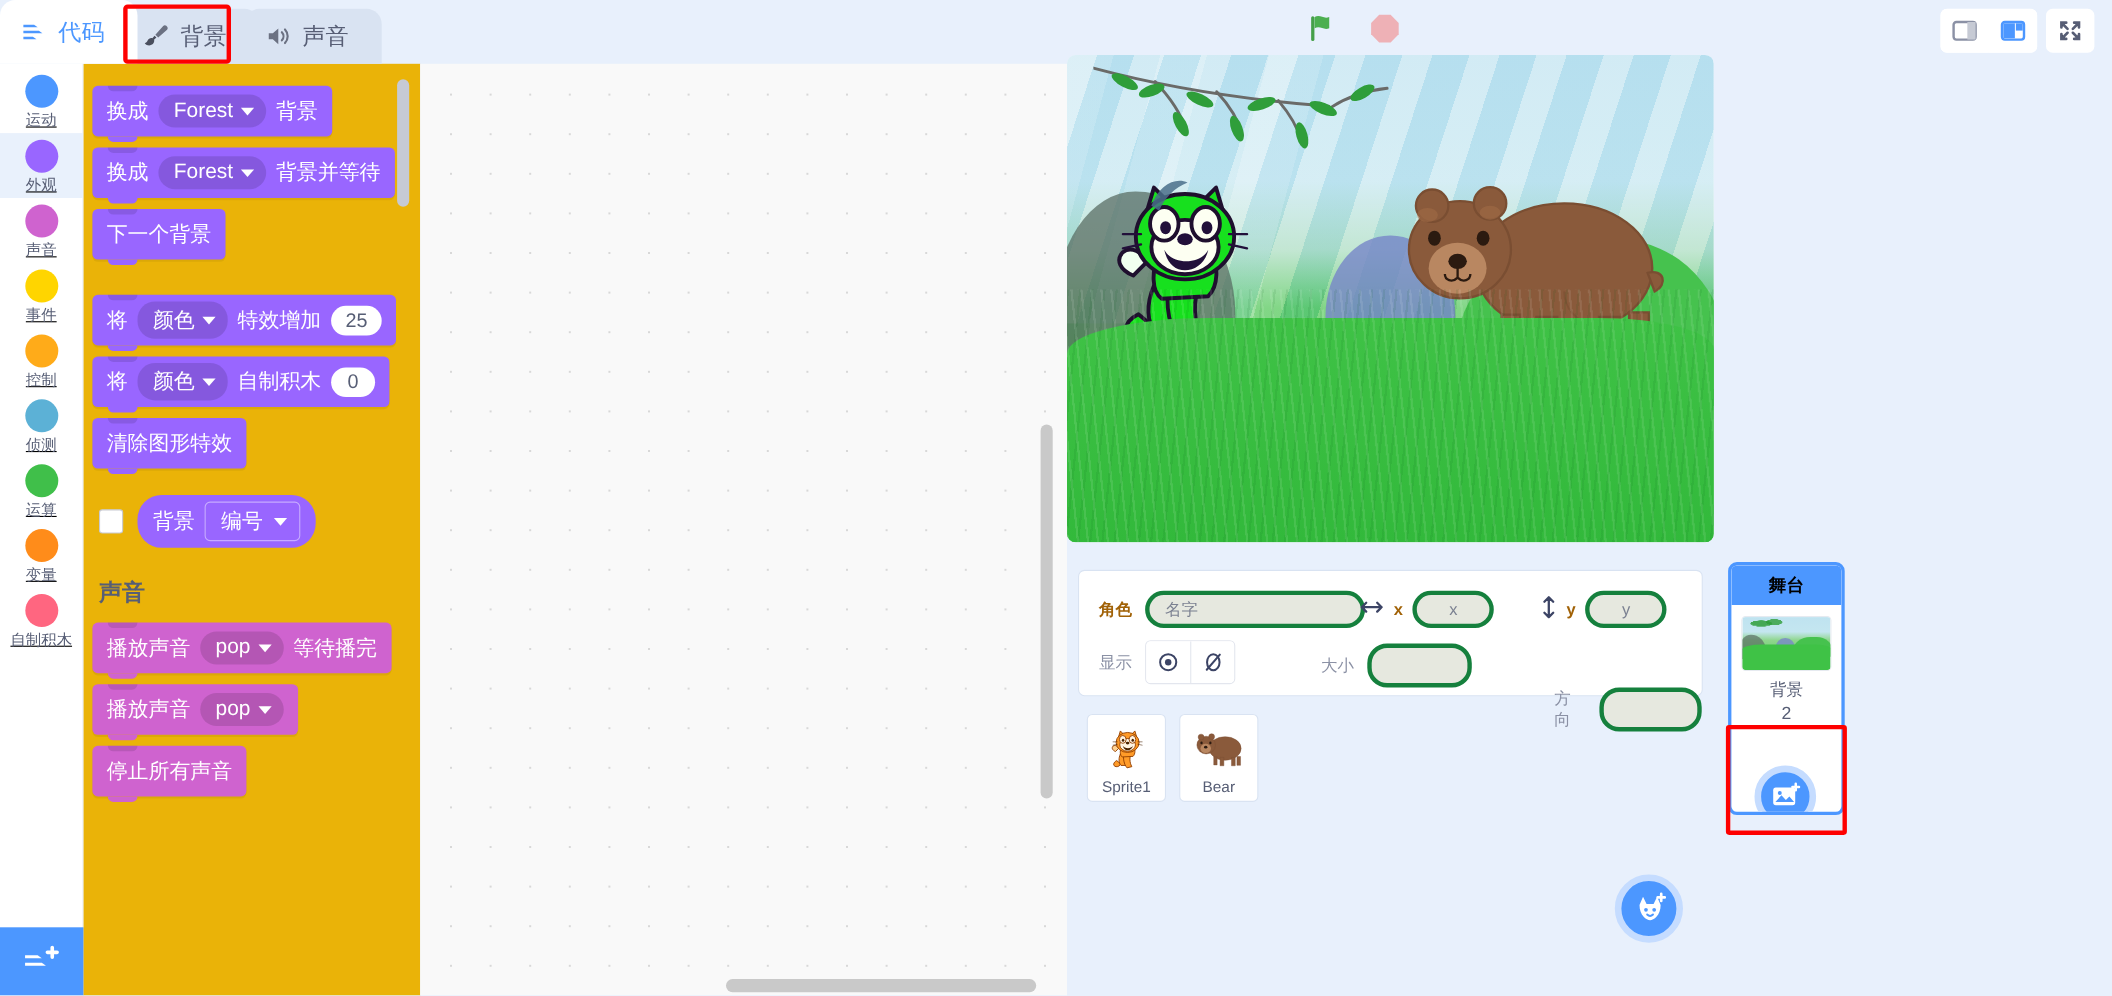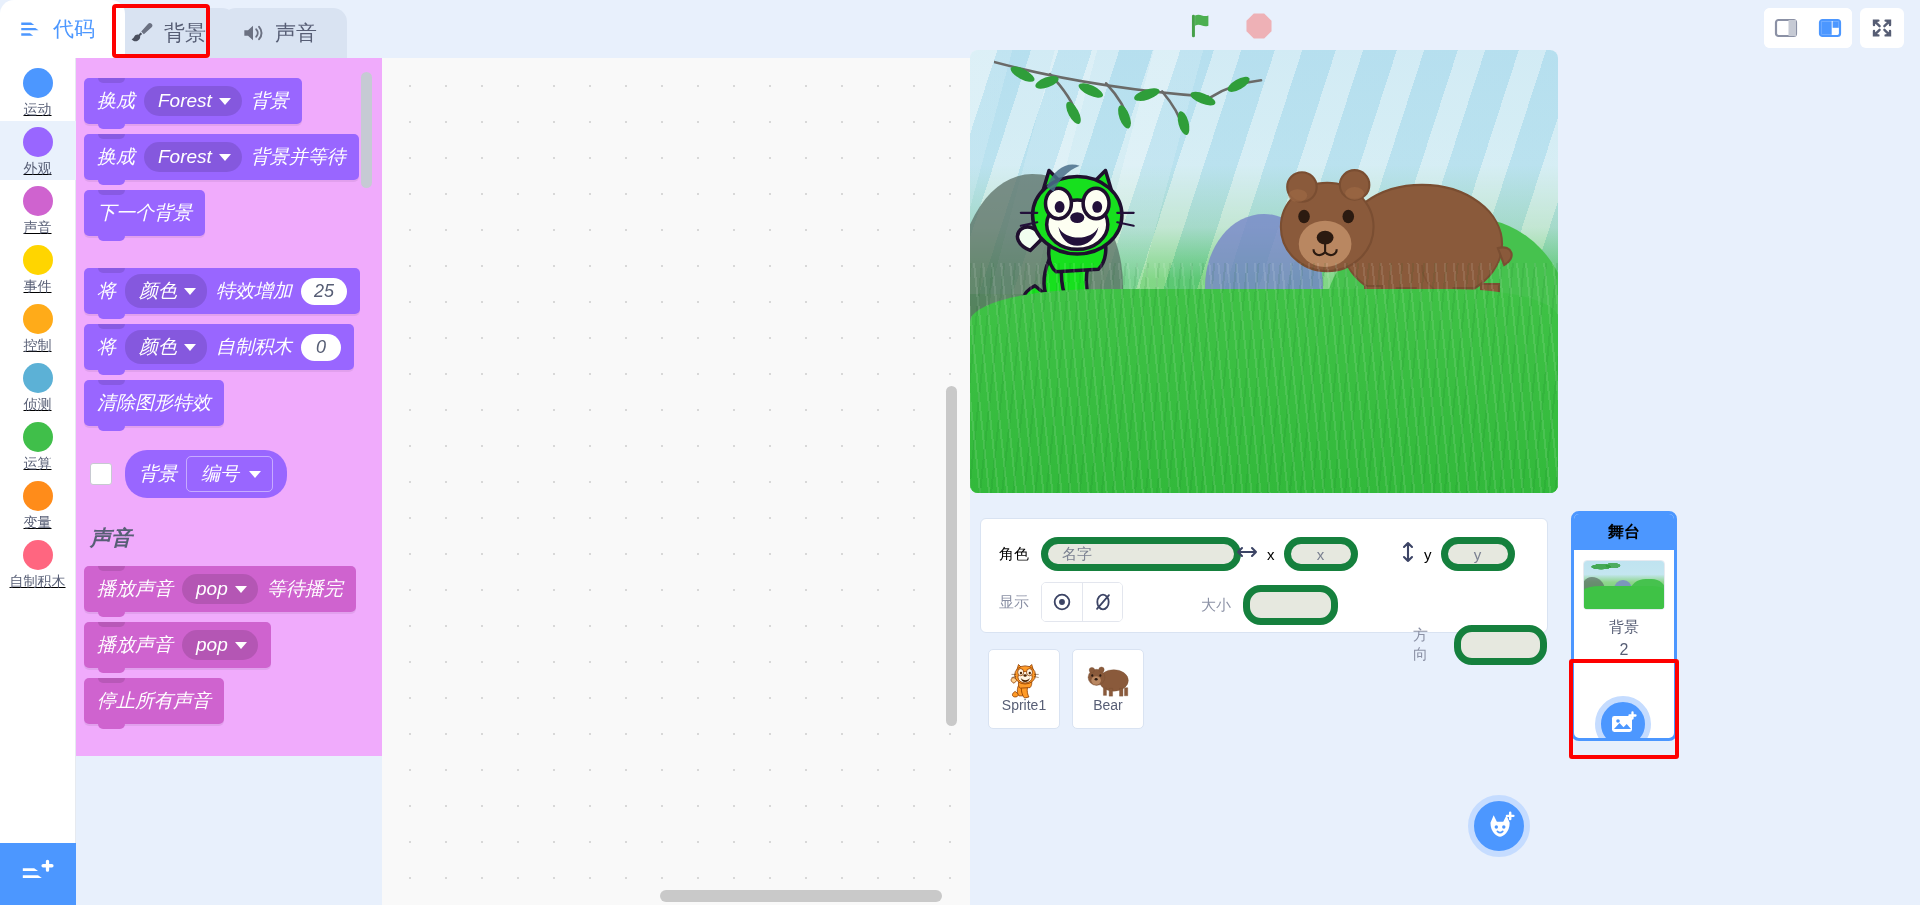--- a/index.html
+++ b/index.html
@@ -66,22 +66,22 @@
   .cat .dot { width:30px; height:30px; border-radius:50%; margin-bottom:3px; }
   .cat .cname { font-size:14px; color:#575e75; line-height:16px; white-space:nowrap; }
   .ext-btn {
     position:absolute; left:0; bottom:0; width:76px; height:62px;
     background:#4c97ff; display:flex; align-items:center; justify-content:center;
     cursor:pointer;
   }
 
   
   .palette {
-    position:absolute; left:76px; top:58px; width:306px; height:698px;
-    background:#f0abfc; overflow:hidden;font-style:italic;
+    position:absolute; left:76px; top:58px; width:306px; height:847px;
+    background:#eab308; overflow:hidden;
   }
   .palette-inner { position:absolute; left:0; top:0; width:306px; padding:12px 0 0 8px; }
   .pal-scrollbar {
     position:absolute; right:10px; top:14px; width:11px; height:116px;
     background:#c6cad4; border-radius:6px;
   }
 
   .blk {
     position:relative; display:inline-flex; align-items:center;
     min-height:46px; padding:0 13px; border-radius:5px;
@@ -216,42 +216,42 @@
   
   .sprite-panel {
     position:absolute; left:970px; top:503px; width:588px; height:402px;
     background:#e8f0fc; border-radius:0;
   }
   .sprite-info {
     position:absolute; left:10px; top:15px; width:568px; height:115px;
     background:#fff; border:1px solid #d9e3f2; border-radius:6px;
   }
   .si-row { position:absolute; display:flex; align-items:center; }
-  .si-label { font-size:15px; color:#000000; font-weight:normal; }
+  .si-label { font-size:15px; color:#a16207; font-weight:bold; }
   .si-label.soft { font-weight:normal; color:#8b91a5; }
   .pill {
-    background:#e6e8df; border:7px solid #15803d; border-radius:18px;
+    background:#e6e8df; border:4px solid #15803d; border-radius:18px;
     height:34px; display:flex; align-items:center; padding:0 14px;
     font-size:15px; color:#7b8191;
   }
   .show-toggle { display:flex; border:1px solid #e3e6ee; border-radius:5px; overflow:hidden; }
   .show-toggle div {
     width:40px; height:38px; display:flex; align-items:center; justify-content:center;
     background:#fff; cursor:pointer;
   }
   .show-toggle div + div { border-left:1px solid #e3e6ee; }
 
   .sprite-list {
     position:absolute; left:10px; top:138px; width:568px; height:240px;
   }
   .sprite-tiles { display:flex; gap:12px; padding:8px 0 0 8px; }
   .sprite-tile {
     width:72px; height:80px; background:#fff; border:1px solid #d9e3f2;
     border-radius:5px; display:flex; flex-direction:column; align-items:center;
-    justify-content:flex-end; padding-bottom:15px; cursor:pointer; position:relative;
+    justify-content:flex-end; padding-bottom:5px; cursor:pointer; position:relative;
   }
   .sprite-tile .thumb { position:absolute; top:6px; left:0; right:0; height:50px; display:flex; align-items:center; justify-content:center; }
   .sprite-tile .tname { font-size:14px; color:#575e75; }
 
   .add-sprite-btn {
     position:absolute; right:28px; bottom:48px;
     width:62px; height:62px; border-radius:50%;
     background:#4c97ff; border:6px solid #c5dcff;
     display:flex; align-items:center; justify-content:center; cursor:pointer;
   }

